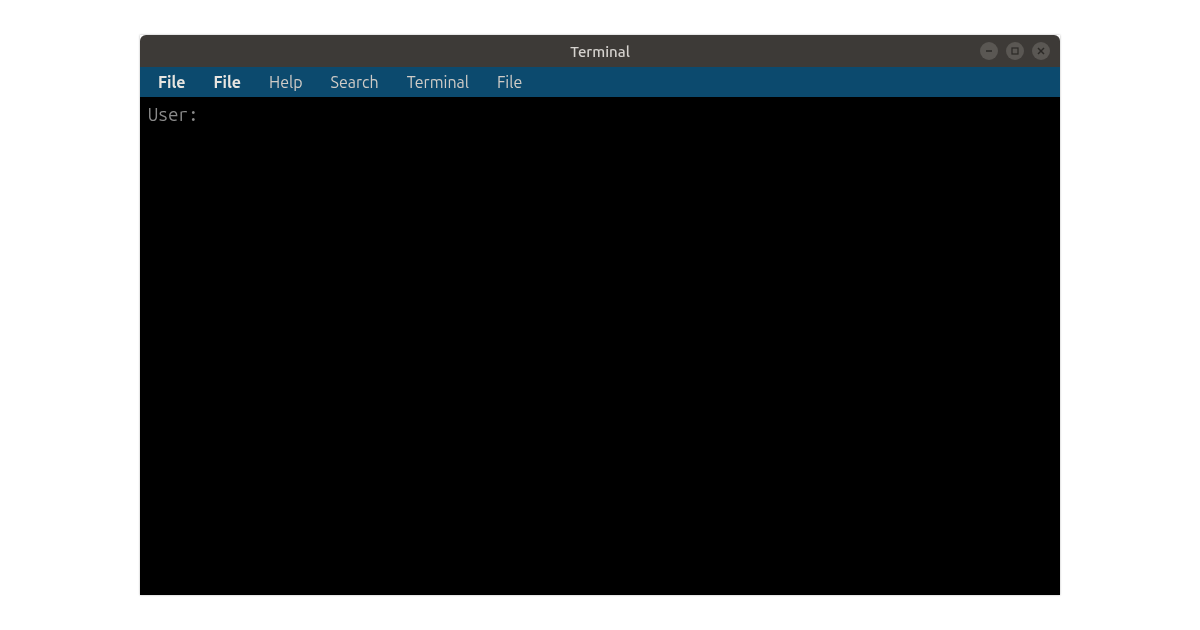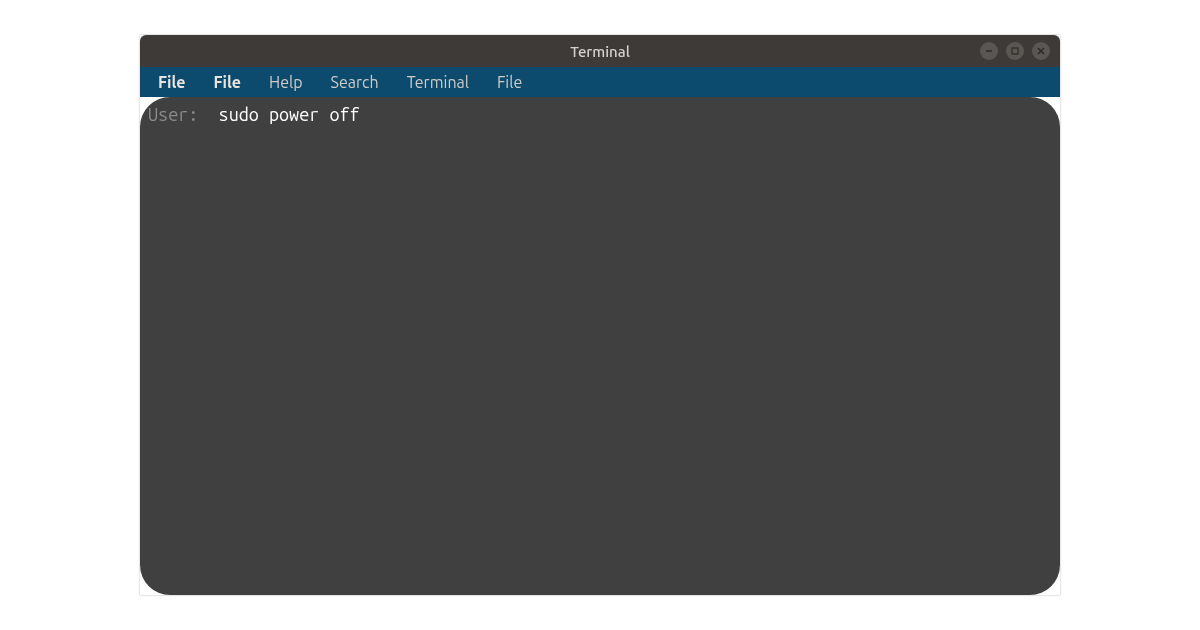--- a/index.html
+++ b/index.html
@@ -73,27 +73,26 @@
       font-size: 16px;
       padding: 4px 8px;
       cursor: pointer;
     }
     .menu-item.bold {
       font-weight: bold;
       color: #e8e5e0;
     }
     .terminal-body {
       flex: 1;
-      background: #404040;
+      background: #000000;
       padding: 6px 8px;
       font-family: "Ubuntu Mono", "DejaVu Sans Mono", monospace;
       font-size: 18px;
       line-height: 1.3;
       overflow: hidden;
-      border-radius: 30px;
     }
     .terminal-line {
       display: flex;
       white-space: pre;
     }
     .prompt {
       color: #8a8a8a;
     }
     .command {
       color: #ffffff;
@@ -130,16 +129,15 @@
     <span class="menu-item bold">File</span>
     <span class="menu-item">Help</span>
     <span class="menu-item">Search</span>
     <span class="menu-item">Terminal</span>
     <span class="menu-item">File</span>
   </div>
 
   <div class="terminal-body">
     <div class="terminal-line">
       <span class="prompt">User:  </span>
-      <span class="command">sudo power off</span>
     </div>
   </div>
 </div>
 
 </body></html>

